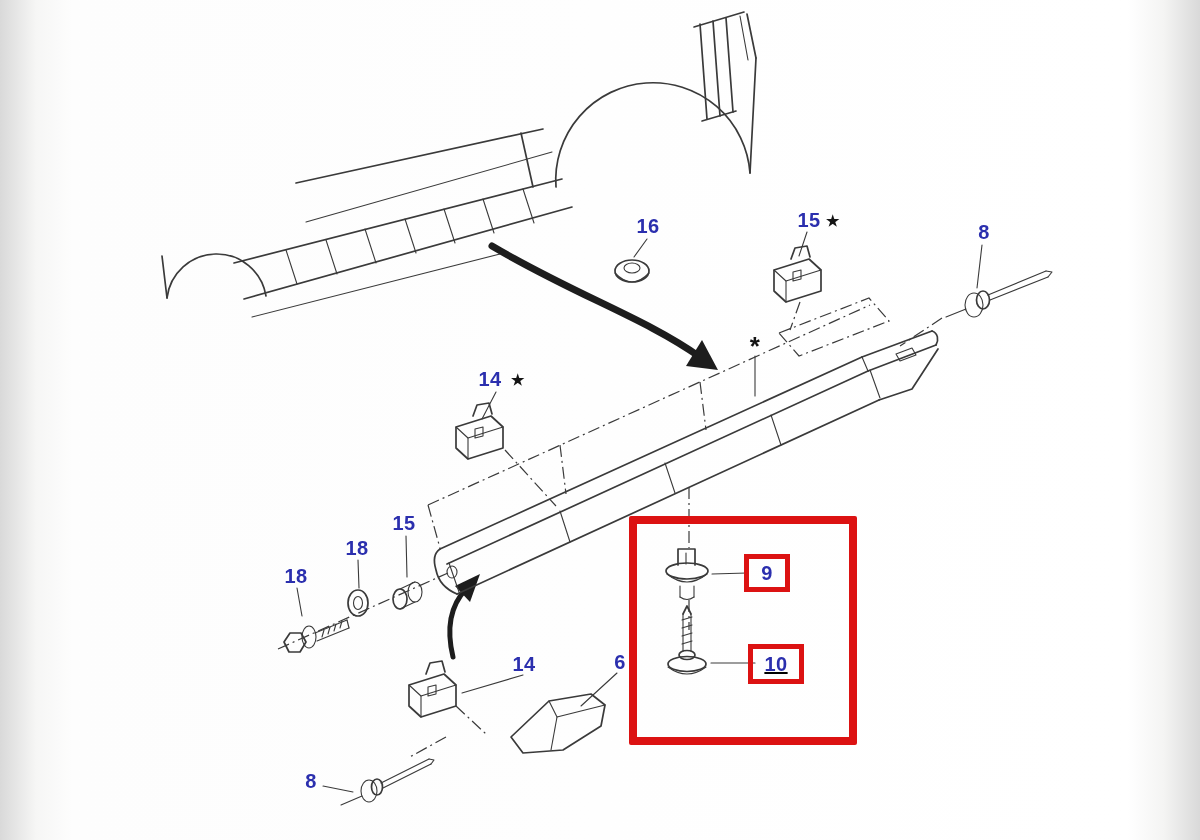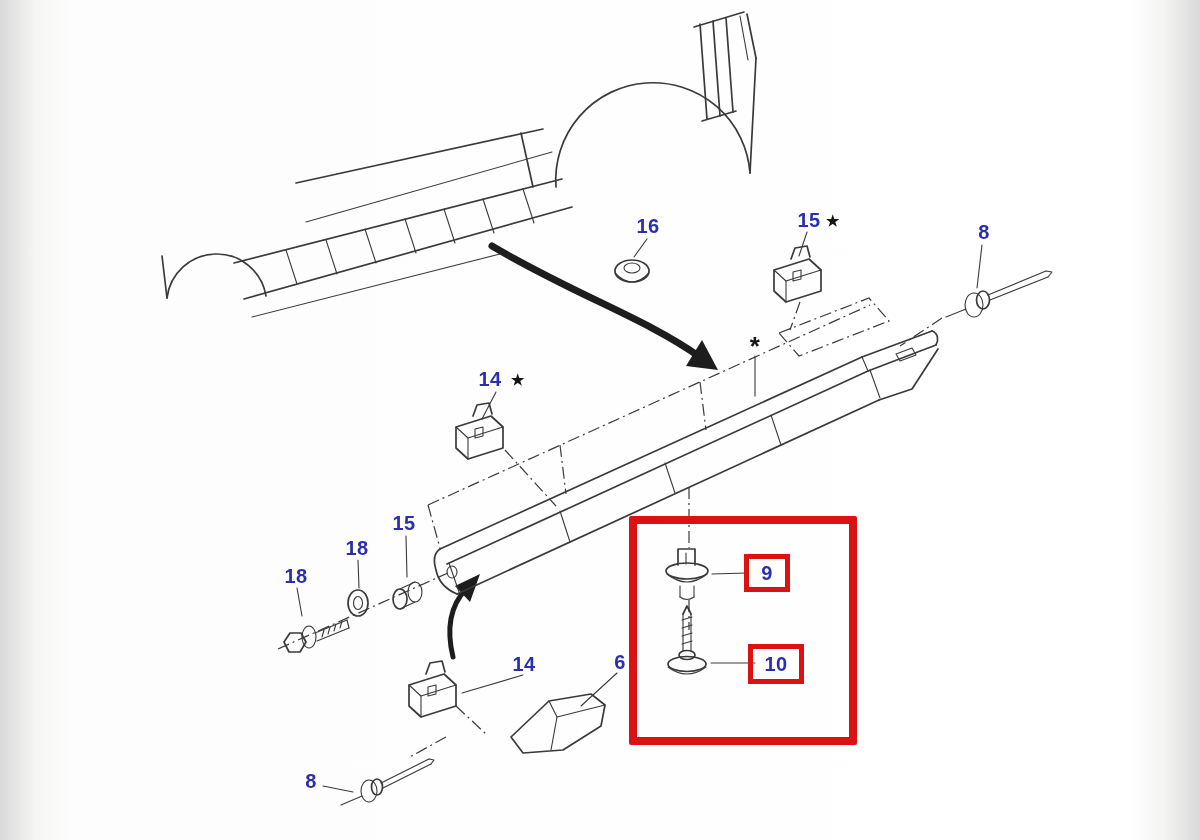--- a/index.html
+++ b/index.html
@@ -26,21 +26,21 @@
   .red-frame {
     position:absolute; left:629px; top:516px; width:228px; height:229px;
     border:8px solid var(--red); border-radius:2px;
   }
   .red-box {
     position:absolute; border:5px solid var(--red);
     display:flex; align-items:center; justify-content:center;
   }
   .red-box .callout { position:static; transform:none; }
   #box9  { left:744px; top:554px; width:46px; height:38px; }
-  #box10 { left:748px; top:644px; width:56px; height:40px; }
+  #box10 { left:748px; top:644px; width:56px; height:40px;text-decoration:underline; }
 </style>
 </head>
 <body>
 
 <div class="stage">
 
   <svg class="art" viewBox="0 0 1200 840">
 
     <g>
       <path class="s" d="M 296,183 L 543,129"></path>

